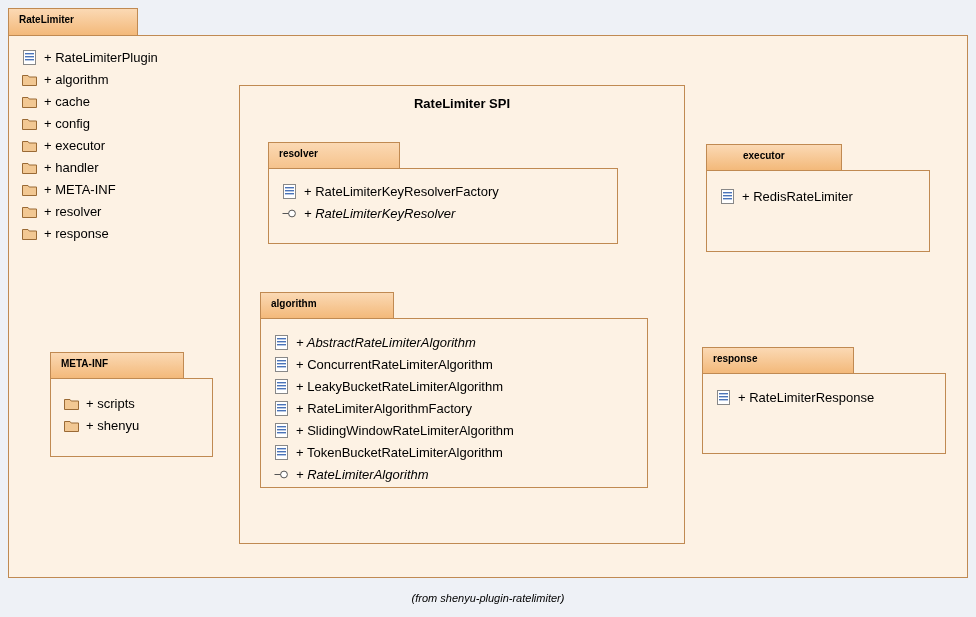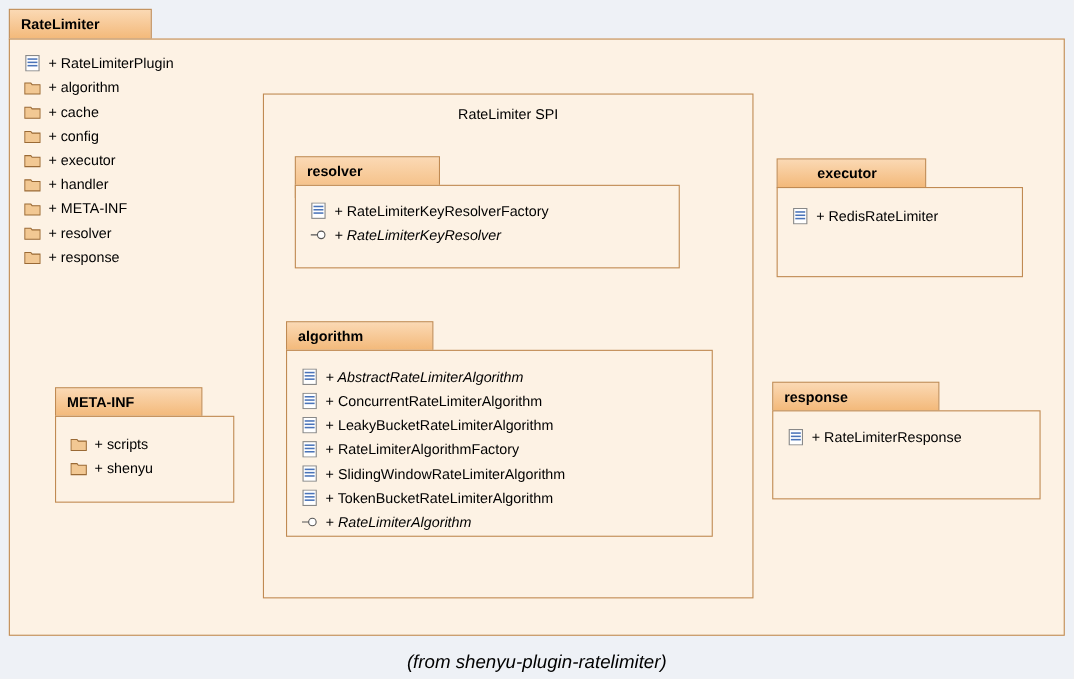--- a/index.html
+++ b/index.html
@@ -26,21 +26,21 @@
     box-sizing: border-box;
   }
   .pkg-tab {
     position: absolute;
     top: 0;
     left: 0;
     box-sizing: border-box;
     border: 1px solid #c08a52;
     background: linear-gradient(to bottom, #fbd9b4, #f3b97a);
     font-weight: bold;
-    font-size: 13px;
+    font-size: 10px;
     line-height: 1;
     padding: 6px 12px 6px 10px;
     white-space: nowrap;
     color: #000;
   }
   .pkg-body {
     position: absolute;
     left: 0;
     box-sizing: border-box;
     border: 1px solid #c08a52;
@@ -81,28 +81,29 @@
   .frame {
     position: absolute;
     box-sizing: border-box;
     border: 1px solid #c08a52;
     background: #fdf2e4;
   }
   .frame-title {
     text-align: center;
     font-size: 13px;
     padding-top: 10px;
+    font-weight: bold;
   }
 
   .caption {
     position: absolute;
     width: 100%;
     text-align: center;
     font-style: italic;
-    font-size: 17px;
+    font-size: 11px;
   }
 </style>
 </head>
 <body>
 
 <div id="canvas">
 
   <div class="pkg" style="left:8px; top:8px; width:960px; height:570px;">
     <div class="pkg-tab root-tab" style="left:0; top:0; width:130px; height:28px;">RateLimiter</div>
     <div class="pkg-body root-body" style="top:27px; width:960px; height:543px;"></div>

